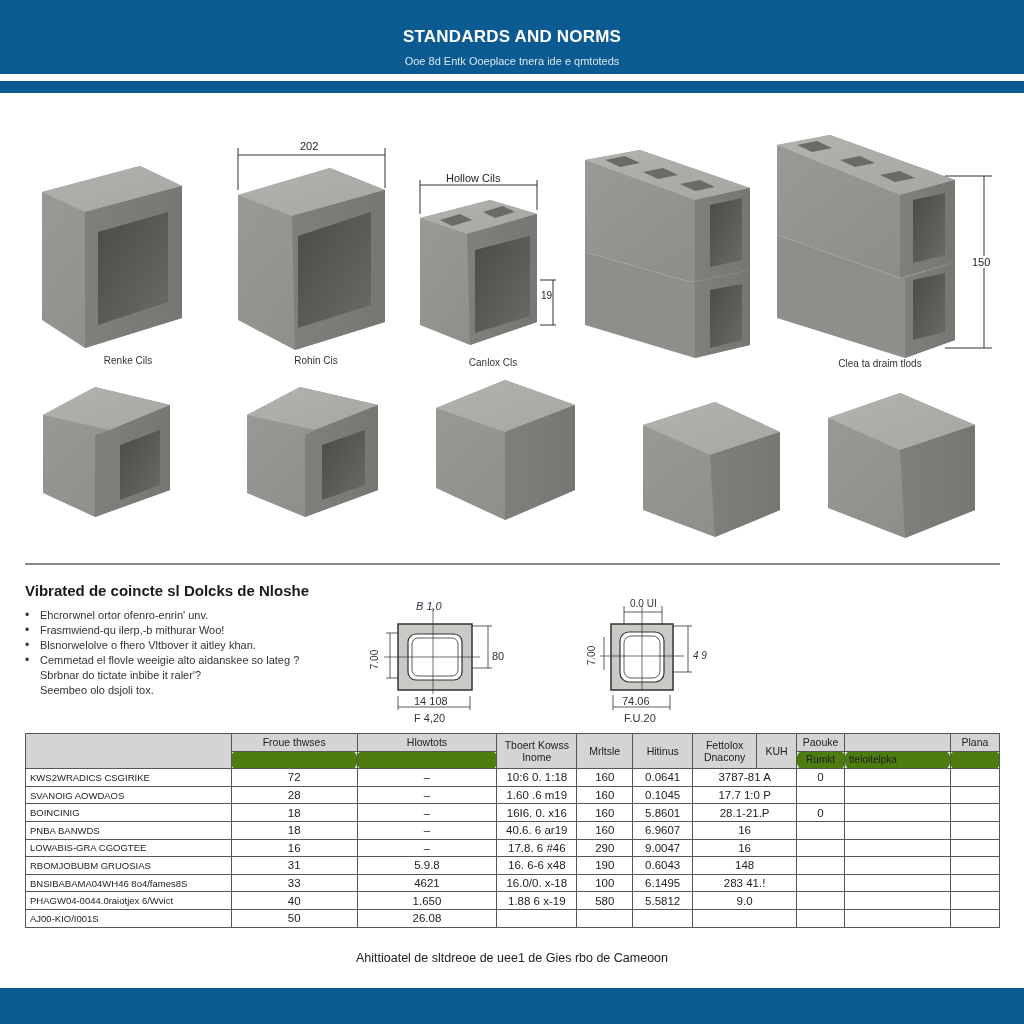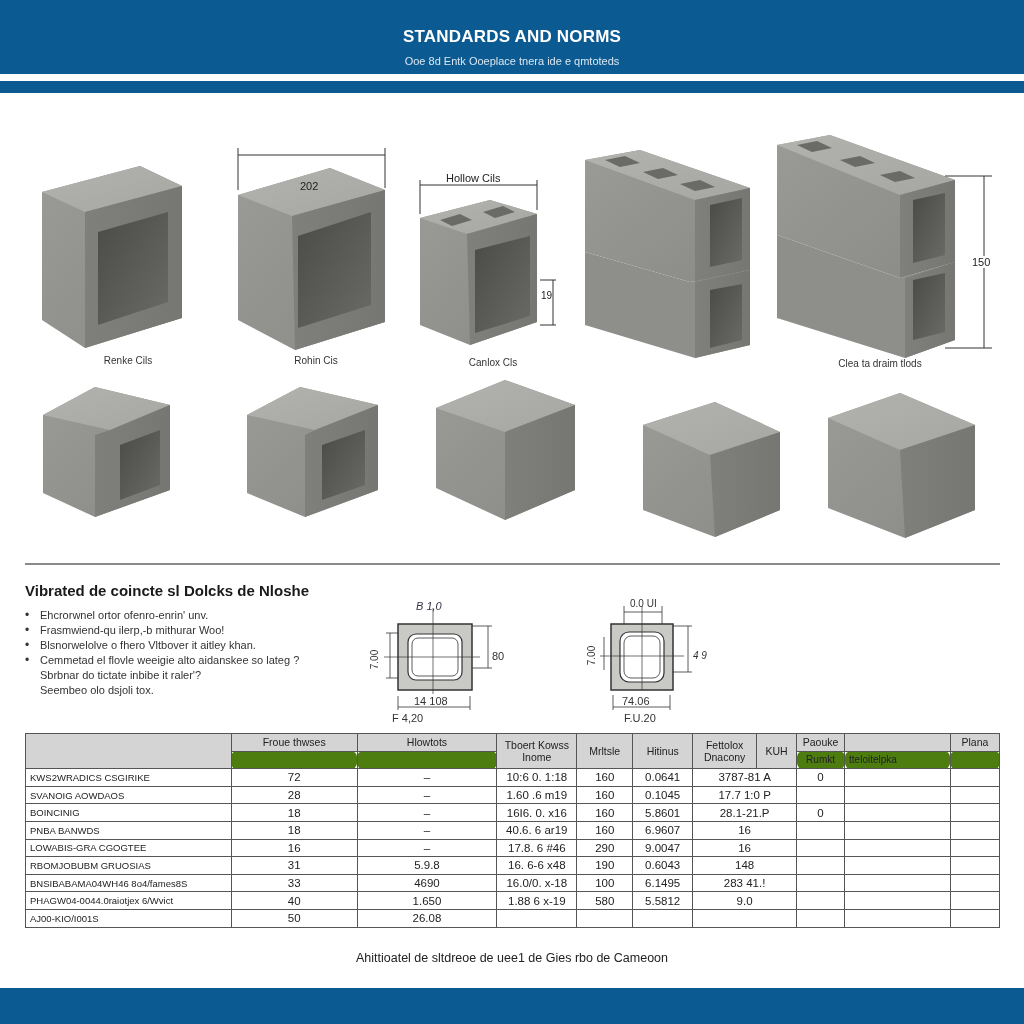--- a/index.html
+++ b/index.html
@@ -126,21 +126,21 @@
     <polygon points="913,200 945,193 945,255 913,263" fill="url(#hole)"></polygon>
     <polygon points="777,235 900,278 955,262 955,340 905,358 777,318" fill="#8e8e8a"></polygon>
     <polygon points="905,278 955,262 955,340 905,358" fill="url(#side)"></polygon>
     <polygon points="913,280 945,273 945,332 913,340" fill="url(#hole)"></polygon>
     <line x1="945" y1="176" x2="992" y2="176" stroke="#333" stroke-width="1"></line>
     <line x1="945" y1="348" x2="992" y2="348" stroke="#333" stroke-width="1"></line>
     <line x1="984" y1="176" x2="984" y2="348" stroke="#333" stroke-width="1"></line>
   </g>
 </svg>
 
-<div class="dim-label" style="left:300px;top:140px;margin-top:40px;">202</div>
+<div class="dim-label" style="left:300px;top:140px;">202</div>
 <div class="dim-label" style="left:446px;top:172px;font-size:11px;">Hollow Cils</div>
 <div class="dim-label" style="left:541px;top:290px;font-size:10px;">19</div>
 <div class="dim-label" style="left:972px;top:256px;font-size:11px;background:#fff;">150</div>
 
 <div class="caption" style="left:58px;top:355px;">Renke Cils</div>
 <div class="caption" style="left:246px;top:355px;">Rohin Cis</div>
 <div class="caption" style="left:423px;top:357px;">Canlox Cls</div>
 <div class="caption" style="left:810px;top:358px;">Clea ta draim tlods</div>
 
 <svg class="block" style="left:0;top:380px" width="1024" height="170" viewBox="0 380 1024 170">
@@ -197,21 +197,21 @@
   <line x1="102" y1="36" x2="122" y2="36" stroke="#333" stroke-width="0.8"></line>
   <line x1="102" y1="78" x2="122" y2="78" stroke="#333" stroke-width="0.8"></line>
   <line x1="28" y1="117" x2="100" y2="117" stroke="#333" stroke-width="0.8"></line>
   <line x1="28" y1="106" x2="28" y2="120" stroke="#333" stroke-width="0.8"></line>
   <line x1="100" y1="106" x2="100" y2="120" stroke="#333" stroke-width="0.8"></line>
 </svg>
 <div class="draw-label" style="left:416px;top:600px;font-style:italic;color:#334;">B 1,0</div>
 <div class="draw-label" style="left:365px;top:654px;transform:rotate(-90deg);font-size:10px;">7.00</div>
 <div class="draw-label" style="left:492px;top:650px;">80</div>
 <div class="draw-label" style="left:414px;top:695px;">14 108</div>
-<div class="draw-label" style="left:392px;top:712px;">F 4,20</div>
+<div class="draw-label" style="left:414px;top:712px;">F 4,20</div>
 
 <svg class="drawing" style="left:580px;top:590px" width="140" height="140" viewBox="0 0 140 140">
   <rect x="31" y="34" width="62" height="66" fill="#c9c9c5" stroke="#333" stroke-width="1.5"></rect>
   <rect x="40" y="42" width="44" height="50" rx="9" fill="#fff" stroke="#333" stroke-width="1.2"></rect>
   <rect x="44" y="46" width="36" height="42" rx="7" fill="none" stroke="#333" stroke-width="0.8"></rect>
   <line x1="62" y1="16" x2="62" y2="100" stroke="#333" stroke-width="0.7"></line>
   <line x1="20" y1="66" x2="104" y2="66" stroke="#333" stroke-width="0.7"></line>
   <line x1="44" y1="22" x2="82" y2="22" stroke="#333" stroke-width="0.8"></line>
   <line x1="44" y1="16" x2="44" y2="34" stroke="#333" stroke-width="0.8"></line>
   <line x1="82" y1="16" x2="82" y2="34" stroke="#333" stroke-width="0.8"></line>
@@ -334,21 +334,21 @@
       <td>190</td>
       <td>0.6043</td>
       <td colspan="2">148</td>
       <td></td>
       <td></td>
       <td></td>
     </tr>
     <tr>
       <td class="name">BNSIBABAMA04WH46 8o4/fames8S</td>
       <td>33</td>
-      <td>4690</td>
+      <td>4621</td>
       <td>16.0/0. x-18</td>
       <td>100</td>
       <td>6.1495</td>
       <td colspan="2">283 41.!</td>
       <td></td>
       <td></td>
       <td></td>
     </tr>
     <tr>
       <td class="name">PHAGW04-0044.0raiotjex 6/Wvict</td>

